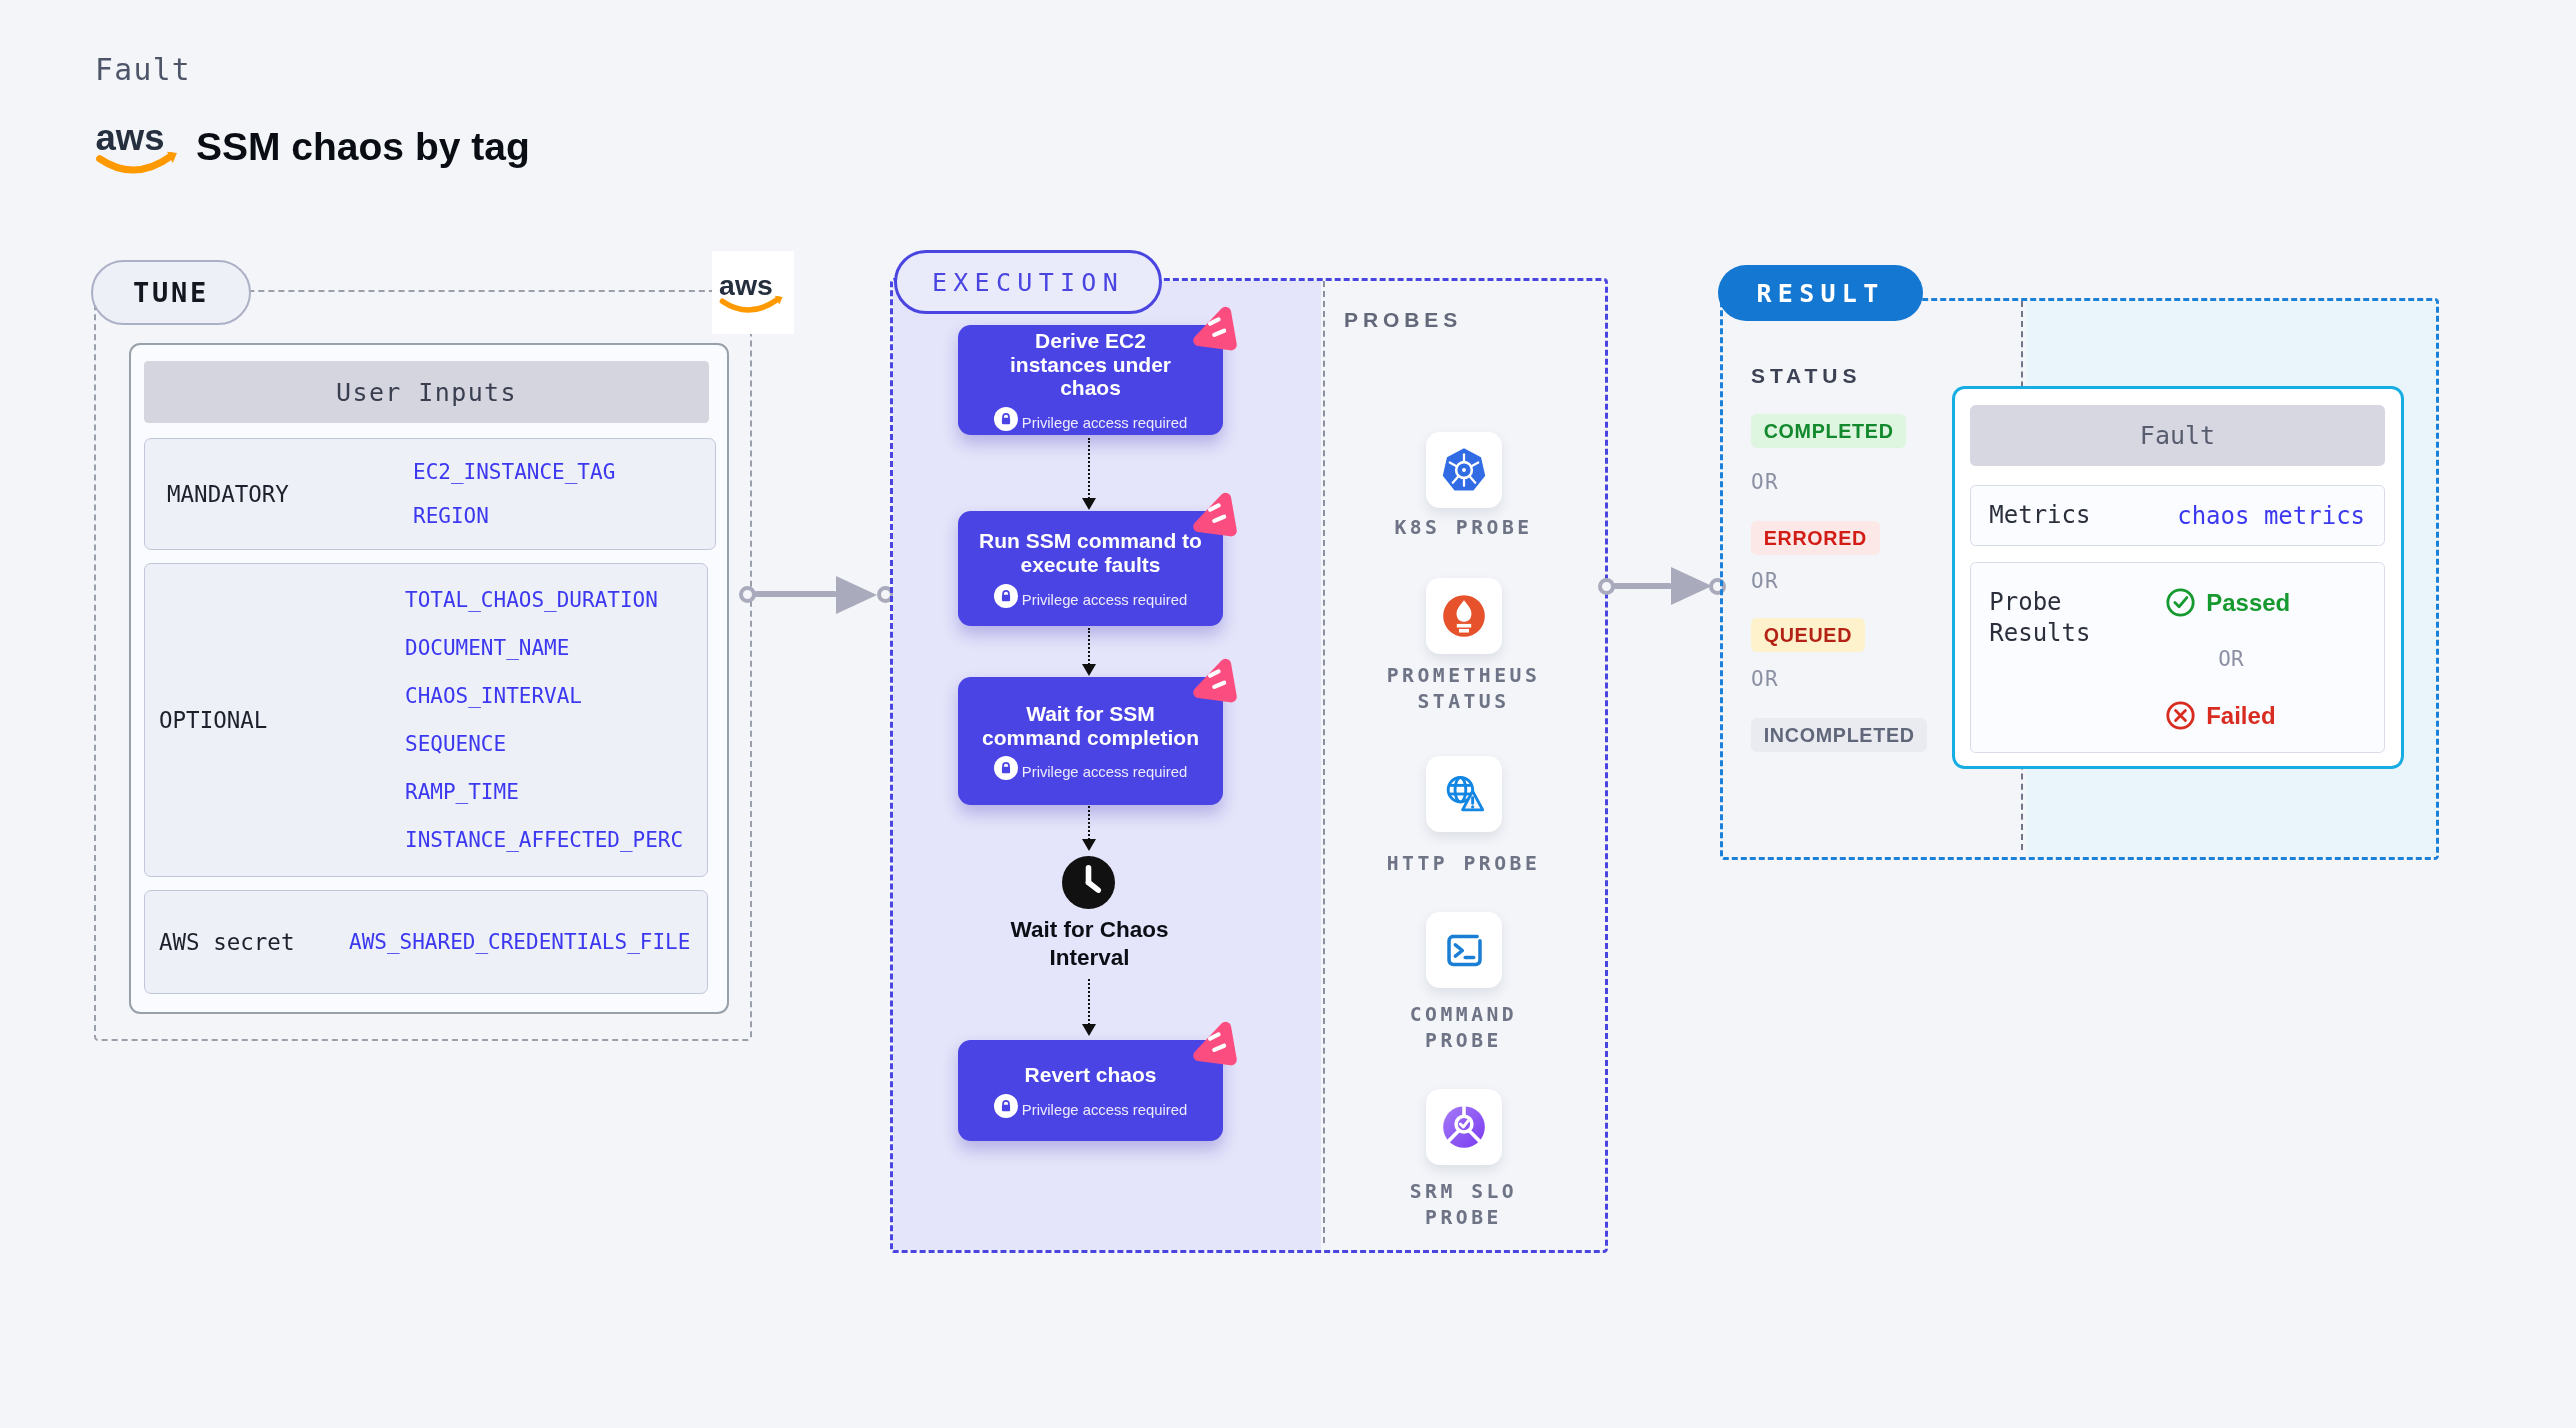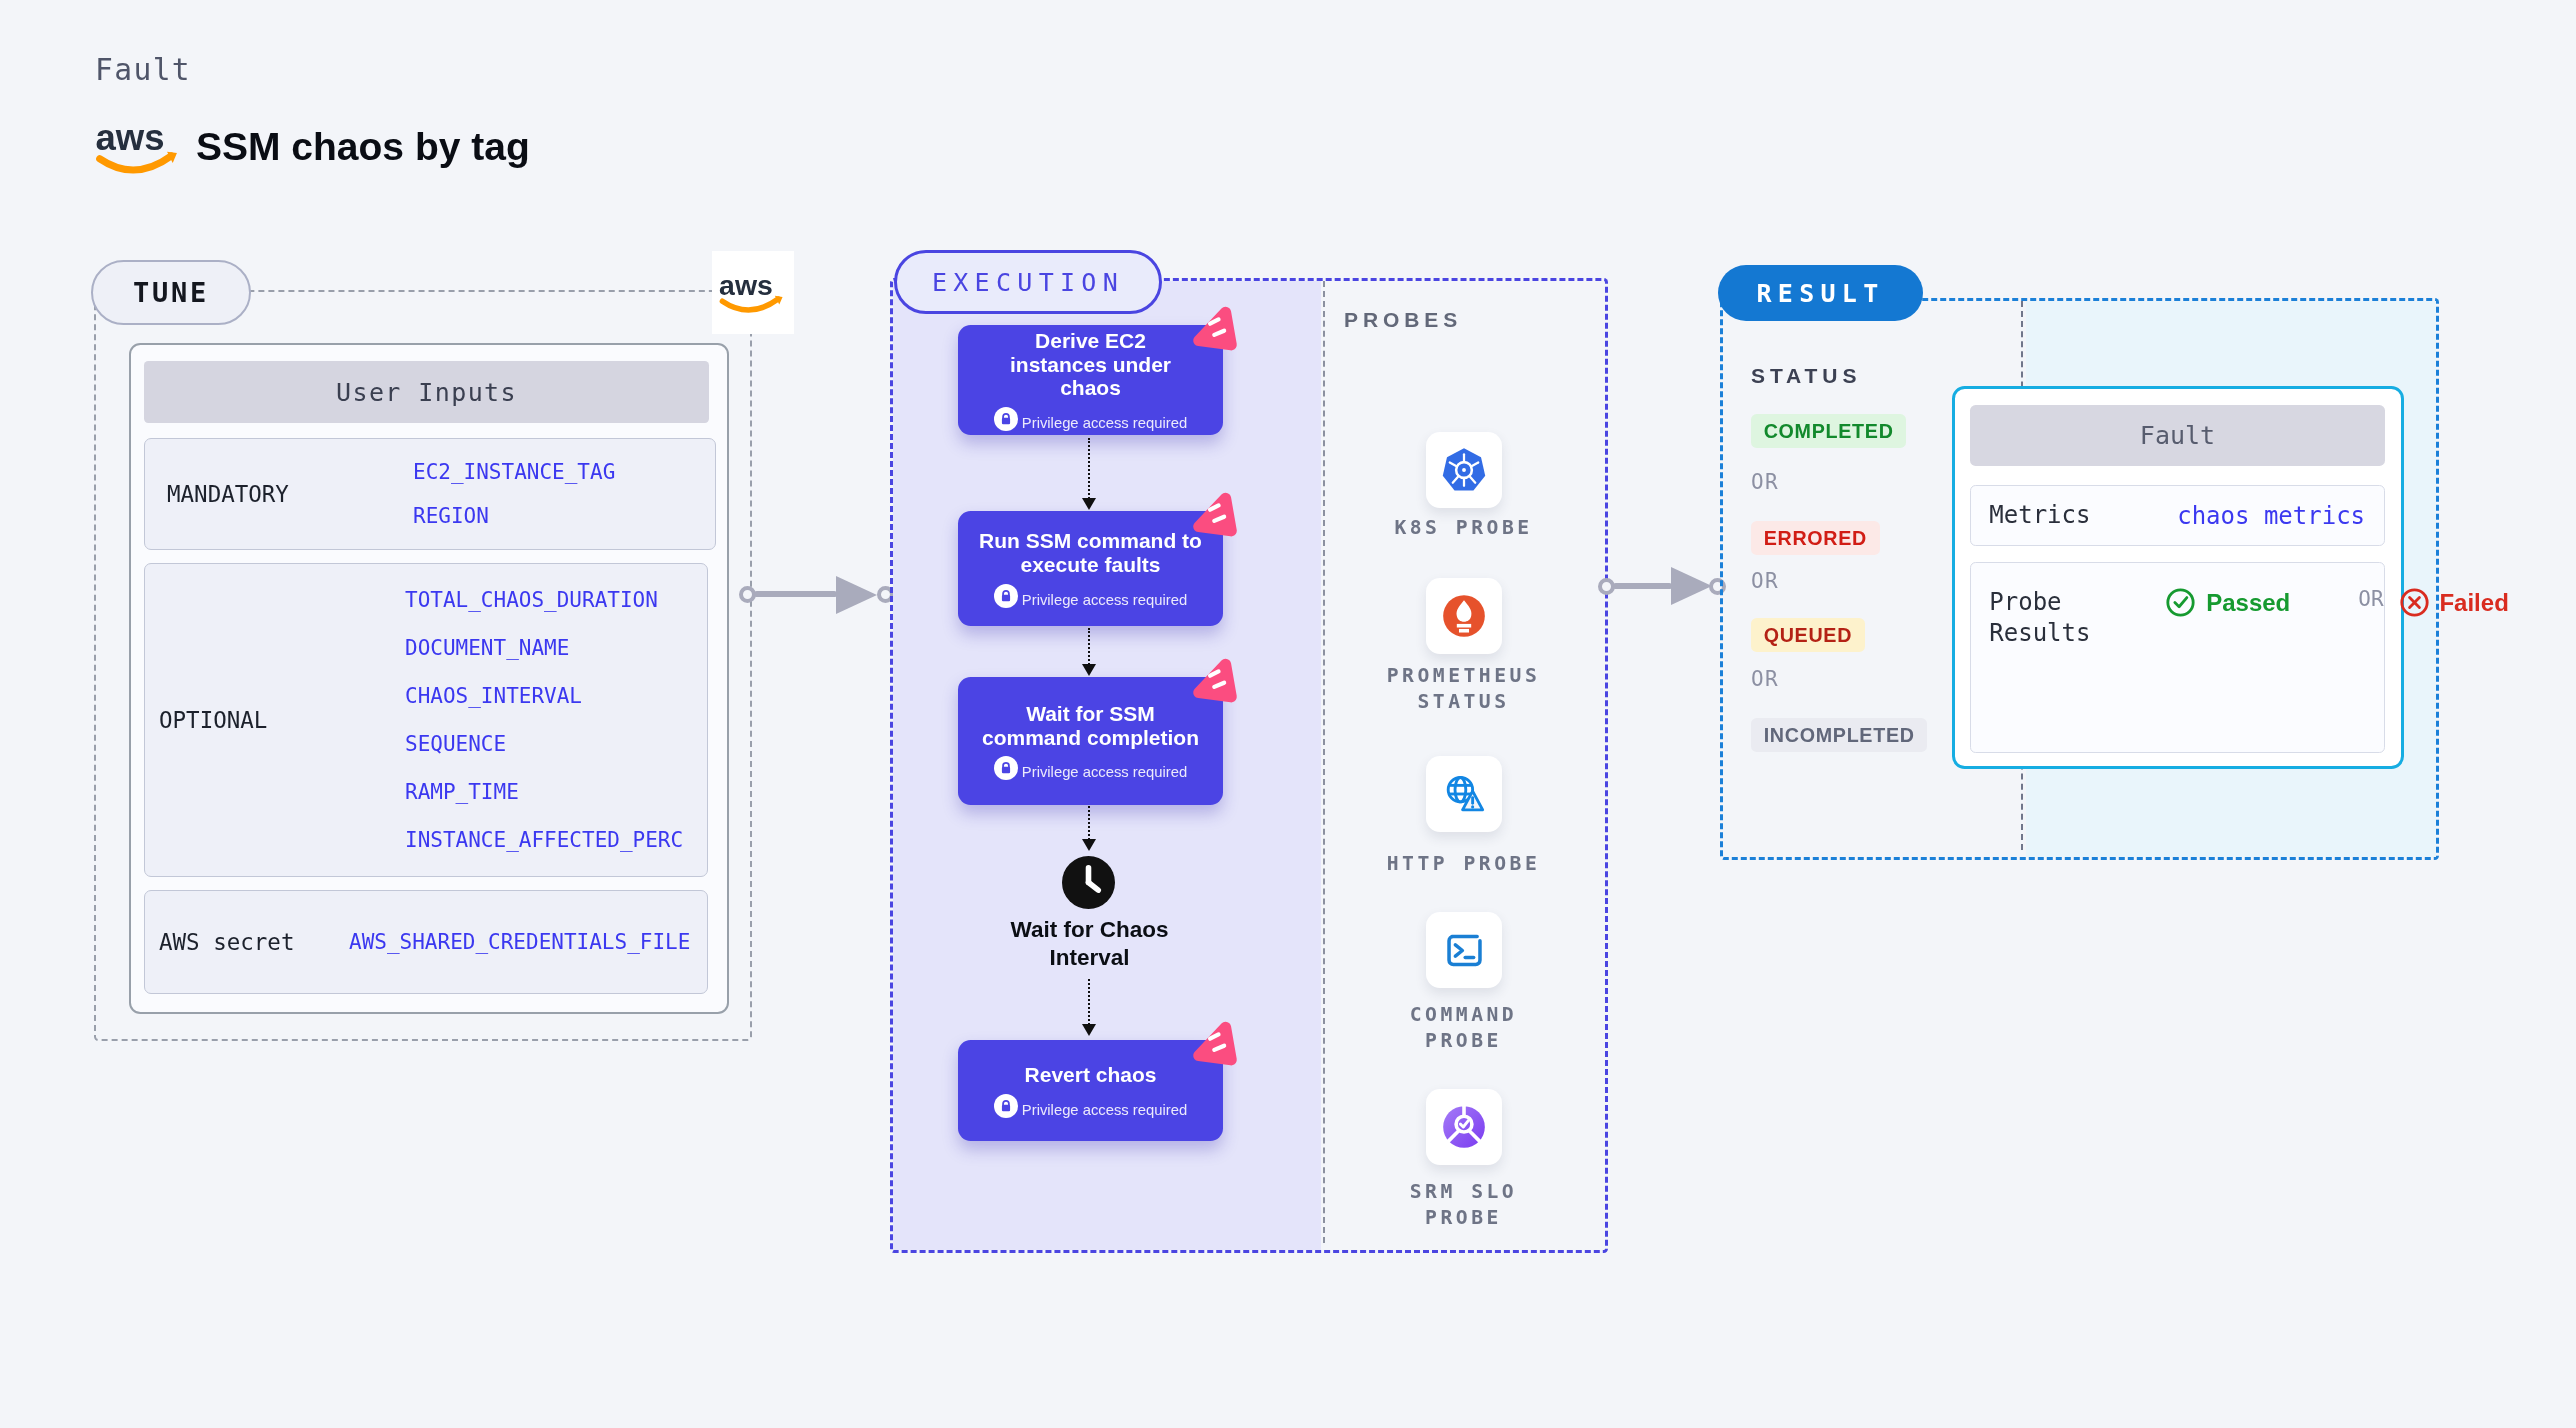--- a/index.html
+++ b/index.html
@@ -85,21 +85,21 @@
   .out-panel{left:1952px;top:386px;width:452px;height:383px;background:#ffffff;border:3.5px solid #16ade2;
     border-radius:12.7px;box-sizing:border-box;}
   .out-head{left:1970px;top:405px;width:415px;height:61px;background:#d7d7e1;border-radius:5.6px;
     display:flex;align-items:center;justify-content:center;font-size:25px;color:#575c6e;}
   .out-row{left:1970px;width:415px;background:#fbfcff;border:1.4px solid #d8dce8;border-radius:5.6px;
     display:flex;align-items:center;box-sizing:border-box;}
   .out-row .rlbl{flex:0 0 169px;padding-left:18.3px;font-size:24px;color:#2a2f3b;line-height:1.3;}
   .metrics-row{top:485px;height:61px;}
   .proberes-row{top:562px;height:191px;align-items:flex-start;padding-top:24px;}
   .mval{flex:1;text-align:center;font-size:24px;color:#3b38f0;}
-  .pr-col{flex:1;display:flex;flex-direction:row;gap:15px;padding-left:7px;}
+  .pr-col{flex:1;display:flex;flex-direction:column;gap:29px;padding-left:7px;}
   .pr-line{display:flex;align-items:center;gap:9.9px;font-size:24px;font-weight:bold;}
   .pr-line.passed{color:#169a30;}
   .pr-line.failed{color:#d92c20;}
   .pr-or{font-size:21px;color:#8c90a3;margin-left:53px;font-weight:normal;
     font-family:"DejaVu Sans Mono",monospace;}
 </style>
 </head>
 <body>
 
 <div id="stage">

